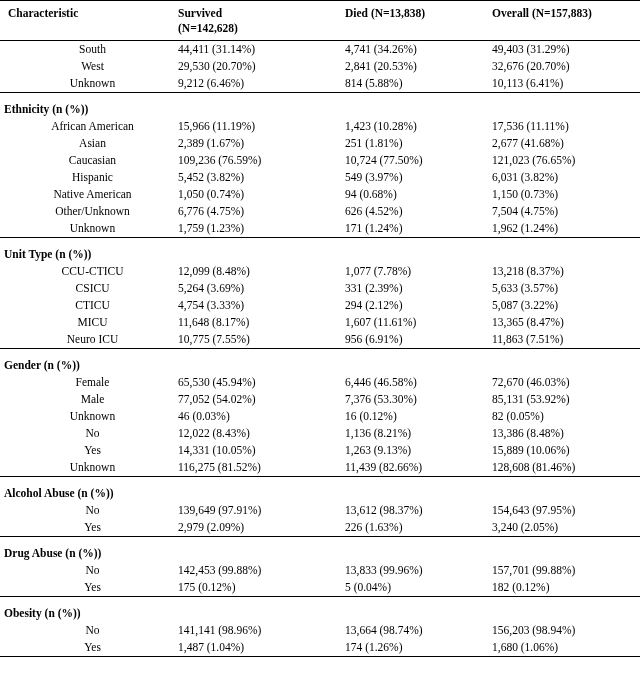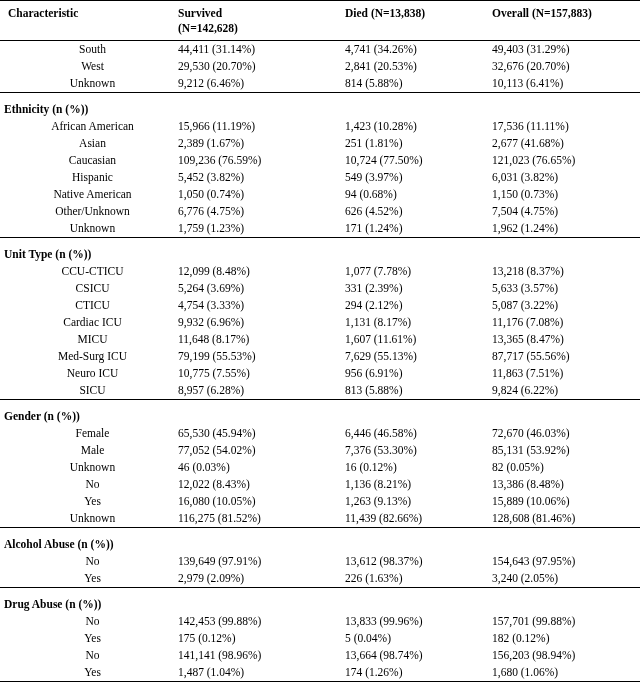--- a/index.html
+++ b/index.html
@@ -157,50 +157,32 @@
           <td>331 (2.39%)</td>
           <td>5,633 (3.57%)</td>
         </tr>
         <tr>
           <td class="label-cell">CTICU</td>
           <td>4,754 (3.33%)</td>
           <td>294 (2.12%)</td>
           <td>5,087 (3.22%)</td>
         </tr>
         <tr>
-          <td class="label-cell">Cardiac ICU</td>
-          <td>9,932 (6.96%)</td>
-          <td class="bold">1,131 (8.17%)</td>
-          <td>11,176 (7.08%)</td>
-        </tr>
-        <tr>
           <td class="label-cell">MICU</td>
           <td>11,648 (8.17%)</td>
           <td class="bold">1,607 (11.61%)</td>
           <td>13,365 (8.47%)</td>
         </tr>
         <tr>
-          <td class="label-cell">Med-Surg ICU</td>
-          <td>79,199 (55.53%)</td>
-          <td>7,629 (55.13%)</td>
-          <td>87,717 (55.56%)</td>
-        </tr>
-        <tr>
           <td class="label-cell">Neuro ICU</td>
           <td>10,775 (7.55%)</td>
           <td>956 (6.91%)</td>
           <td>11,863 (7.51%)</td>
         </tr>
         <tr>
-          <td class="label-cell">SICU</td>
-          <td>8,957 (6.28%)</td>
-          <td>813 (5.88%)</td>
-          <td>9,824 (6.22%)</td>
-        </tr>
-        <tr>
           <td colspan="4" class="section-title">Gender (n (%))</td>
         </tr>
         <tr>
           <td class="label-cell">Female</td>
           <td>65,530 (45.94%)</td>
           <td>6,446 (46.58%)</td>
           <td>72,670 (46.03%)</td>
         </tr>
         <tr>
           <td class="label-cell">Male</td>
@@ -215,21 +197,21 @@
           <td>82 (0.05%)</td>
         </tr>
         <tr>
           <td class="label-cell">No</td>
           <td>12,022 (8.43%)</td>
           <td>1,136 (8.21%)</td>
           <td>13,386 (8.48%)</td>
         </tr>
         <tr>
           <td class="label-cell">Yes</td>
-          <td>16,080 (10.05%)</td>
+          <td>14,331 (10.05%)</td>
           <td>1,263 (9.13%)</td>
           <td>15,889 (10.06%)</td>
         </tr>
         <tr>
           <td class="label-cell">Unknown</td>
           <td>116,275 (81.52%)</td>
           <td>11,439 (82.66%)</td>
           <td>128,608 (81.46%)</td>
         </tr>
         <tr>
@@ -254,20 +236,23 @@
           <td class="label-cell">No</td>
           <td>142,453 (99.88%)</td>
           <td>13,833 (99.96%)</td>
           <td>157,701 (99.88%)</td>
         </tr>
         <tr>
           <td class="label-cell">Yes</td>
           <td>175 (0.12%)</td>
           <td>5 (0.04%)</td>
           <td>182 (0.12%)</td>
+        </tr>
+        <tr>
+          <td colspan="4" class="section-title">Obesity (n (%))</td>
         </tr>
         <tr>
           <td class="label-cell">No</td>
           <td>141,141 (98.96%)</td>
           <td>13,664 (98.74%)</td>
           <td>156,203 (98.94%)</td>
         </tr>
         <tr>
           <td class="label-cell">Yes</td>
           <td>1,487 (1.04%)</td>

